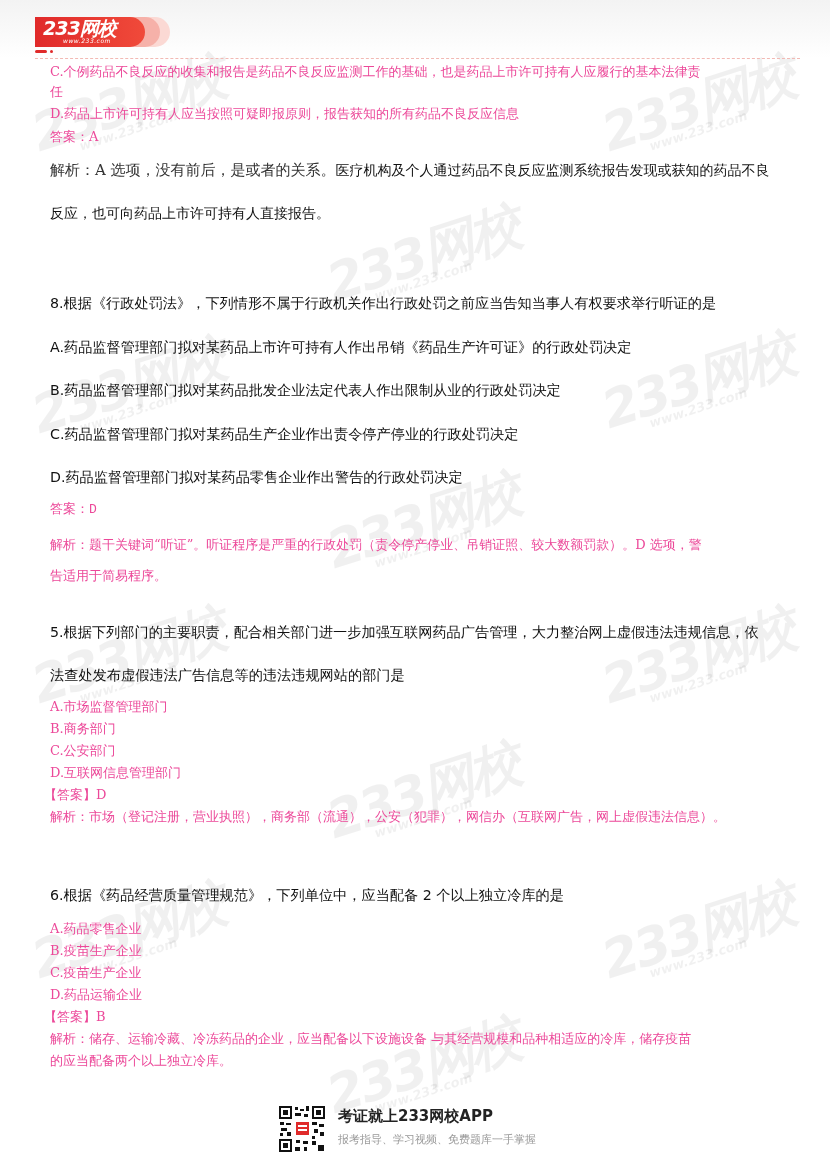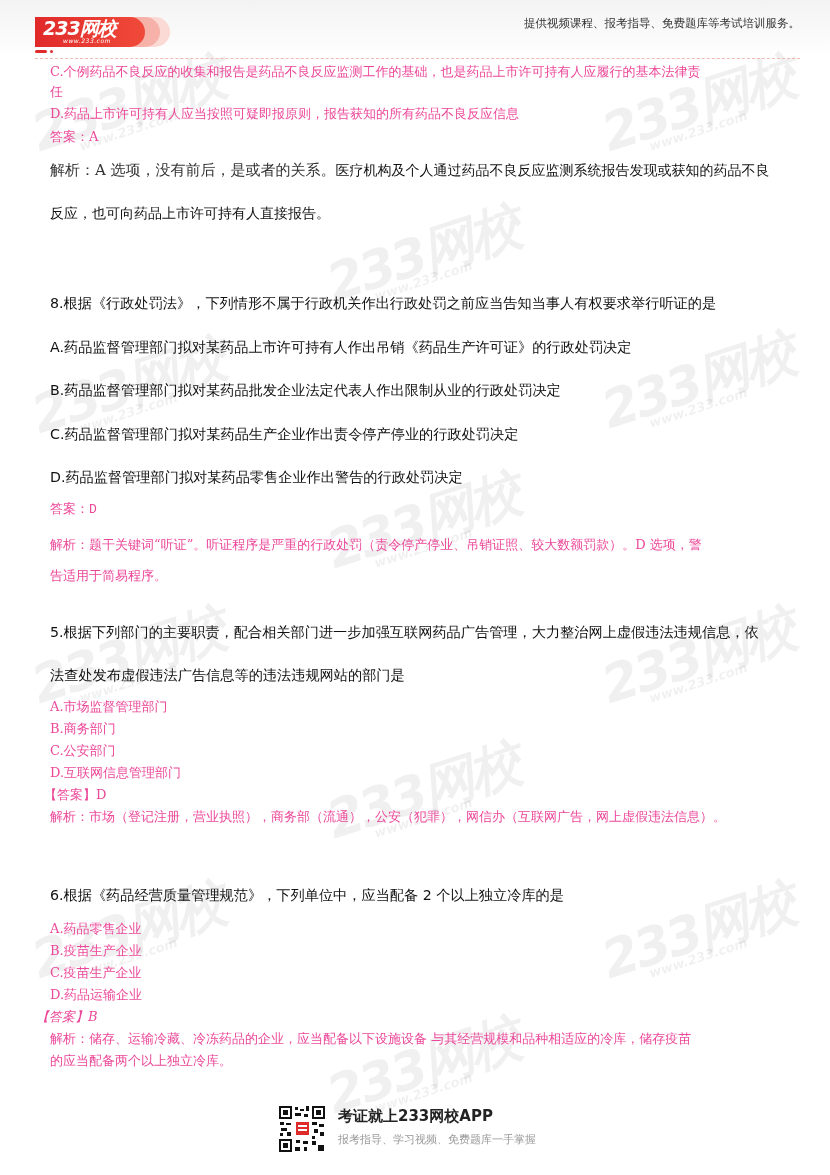--- a/index.html
+++ b/index.html
@@ -100,21 +100,20 @@
 
 <div class="logo-shadow2"></div>
 <div class="logo-shadow1"></div>
 <div class="logo">
   <span class="logo-main">233网校</span>
   <span class="logo-url">www.233.com</span>
 </div>
 <div class="logo-dash"></div>
 <div class="logo-dot"></div>
 <div class="tagline">
-  <div>提供视频课程、报考指导、免费题库等考试培训服务。</div>
 </div>
 <div class="divider"></div>
 
 <div class="t serif" style="top:62px;">C.个例药品不良反应的收集和报告是药品不良反应监测工作的基础，也是药品上市许可持有人应履行的基本法律责</div>
 <div class="t serif" style="top:82px;">任</div>
 <div class="t serif" style="top:104px;">D.药品上市许可持有人应当按照可疑即报原则，报告获知的所有药品不良反应信息</div>
 <div class="t serif" style="top:127px;">答案：A</div>
 <div class="t" style="top:160px;">
   <span class="serif" style="font-family:'DejaVu Serif',serif;color:#333;font-size:15px;">解析：A 选项，没有前后，是或者的关系。</span><span style="font-size:14px;color:#111;">医疗机构及个人通过药品不良反应监测系统报告发现或获知的药品不良</span>
 </div>
@@ -136,21 +135,21 @@
 <div class="t serif" style="top:741px;">C.公安部门</div>
 <div class="t serif" style="top:763px;">D.互联网信息管理部门</div>
 <div class="t serif" style="top:785px;left:44px;">【答案】D</div>
 <div class="t serif" style="top:807px;">解析：市场（登记注册，营业执照），商务部（流通），公安（犯罪），网信办（互联网广告，网上虚假违法信息）。</div>
 
 <div class="t q" style="top:885px;">6.根据《药品经营质量管理规范》，下列单位中，应当配备 2 个以上独立冷库的是</div>
 <div class="t serif" style="top:919px;">A.药品零售企业</div>
 <div class="t serif" style="top:941px;">B.疫苗生产企业</div>
 <div class="t serif" style="top:963px;">C.疫苗生产企业</div>
 <div class="t serif" style="top:985px;">D.药品运输企业</div>
-<div class="t serif" style="top:1007px;left:36px;font-style:italic;">【答案】B</div>
+<div class="t serif" style="top:1007px;left:44px;">【答案】B</div>
 <div class="t serif" style="top:1029px;">解析：储存、运输冷藏、冷冻药品的企业，应当配备以下设施设备 与其经营规模和品种相适应的冷库，储存疫苗</div>
 <div class="t serif" style="top:1051px;">的应当配备两个以上独立冷库。</div>
 
 <div class="footer">
   <div class="qr">
     <svg width="48" height="48" viewBox="0 0 48 48">
       <rect x="0" y="0" width="48" height="48" fill="#fff"></rect>
       <rect x="1" y="1" width="13" height="13" fill="#111"></rect>
         <rect x="3" y="3" width="9" height="9" fill="#fff"></rect>
         <rect x="5" y="5" width="5" height="5" fill="#111"></rect>

